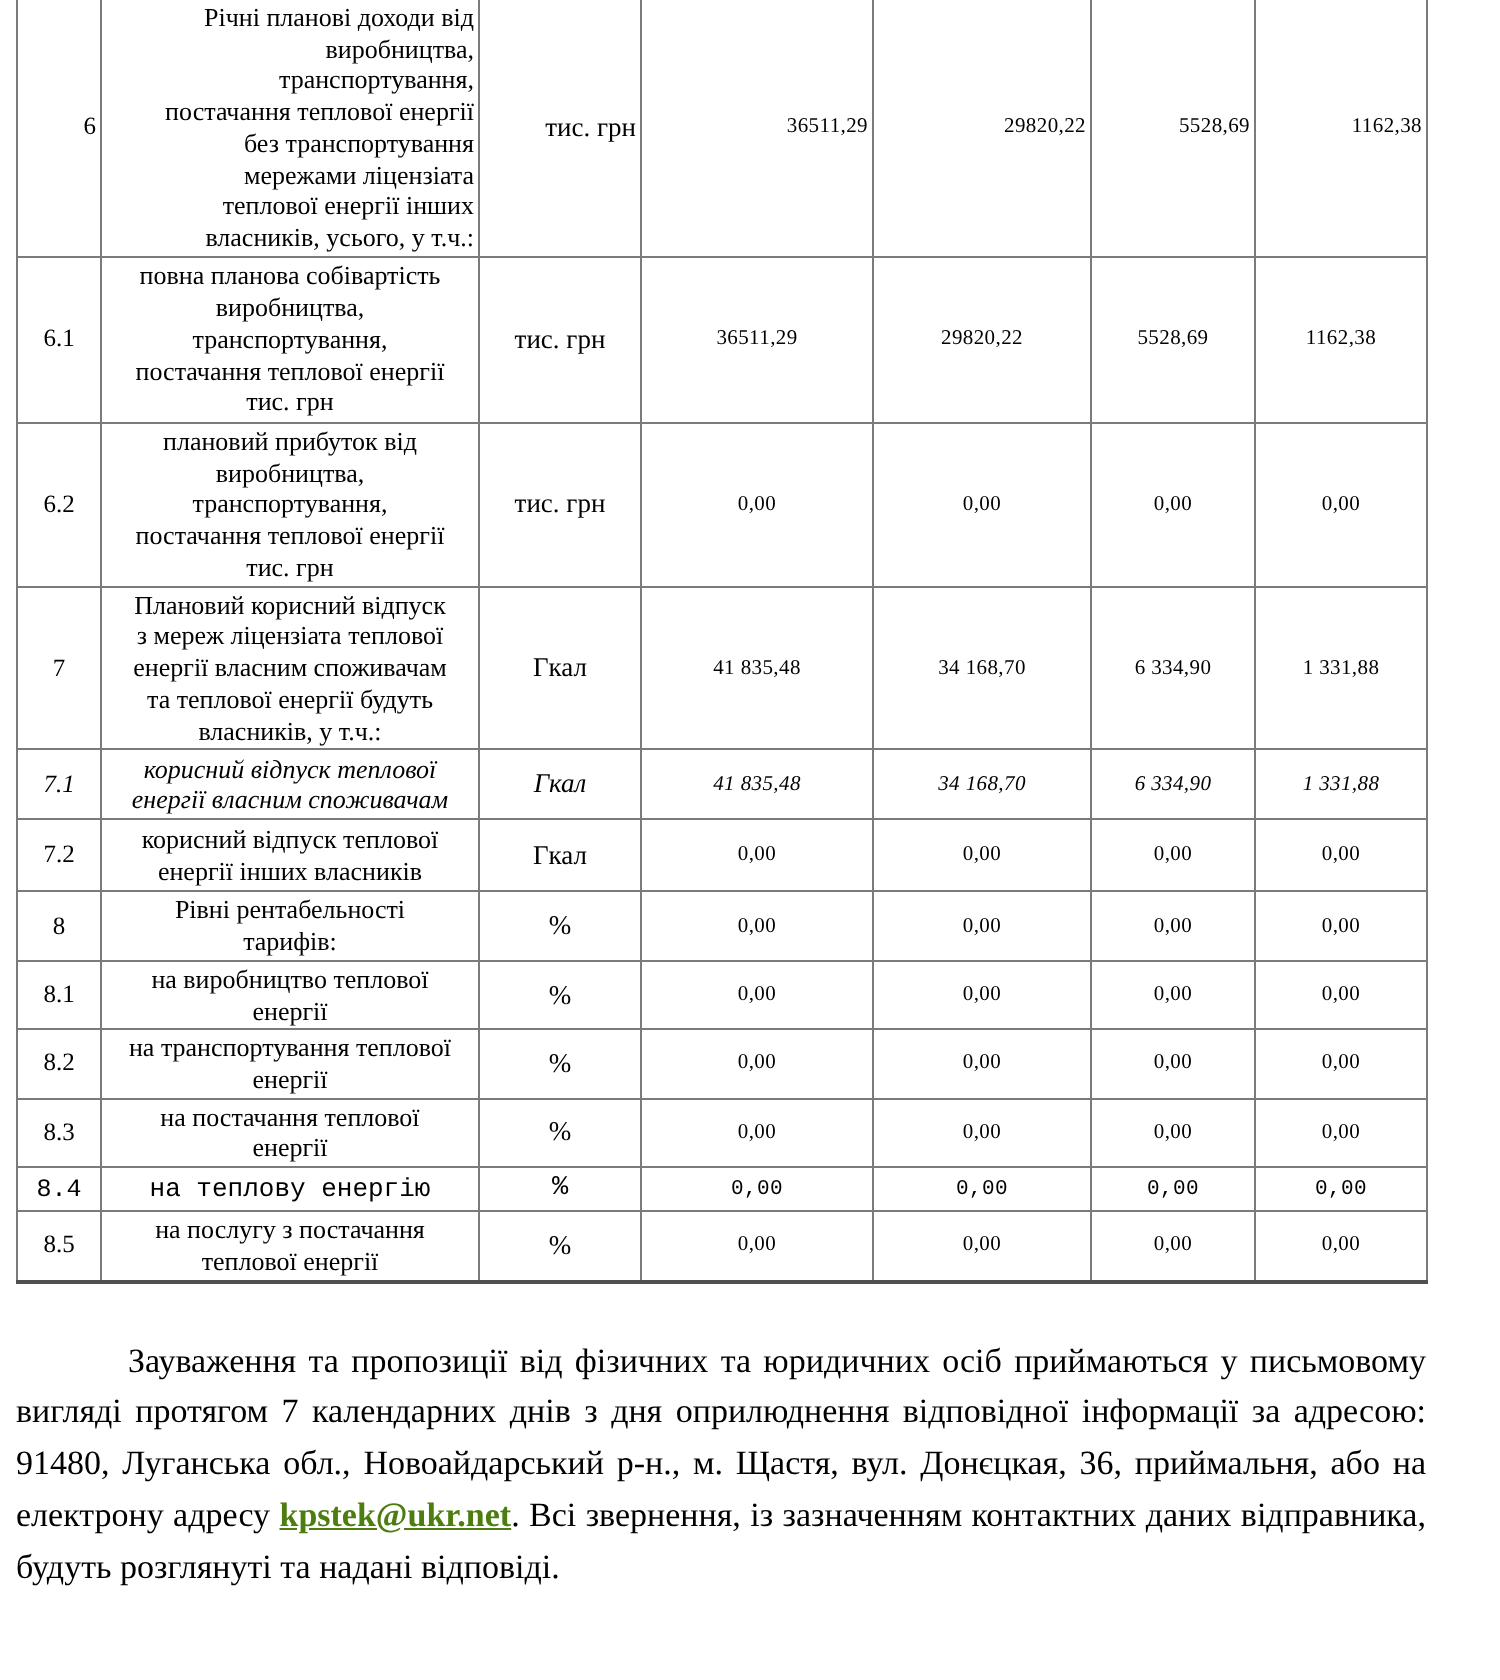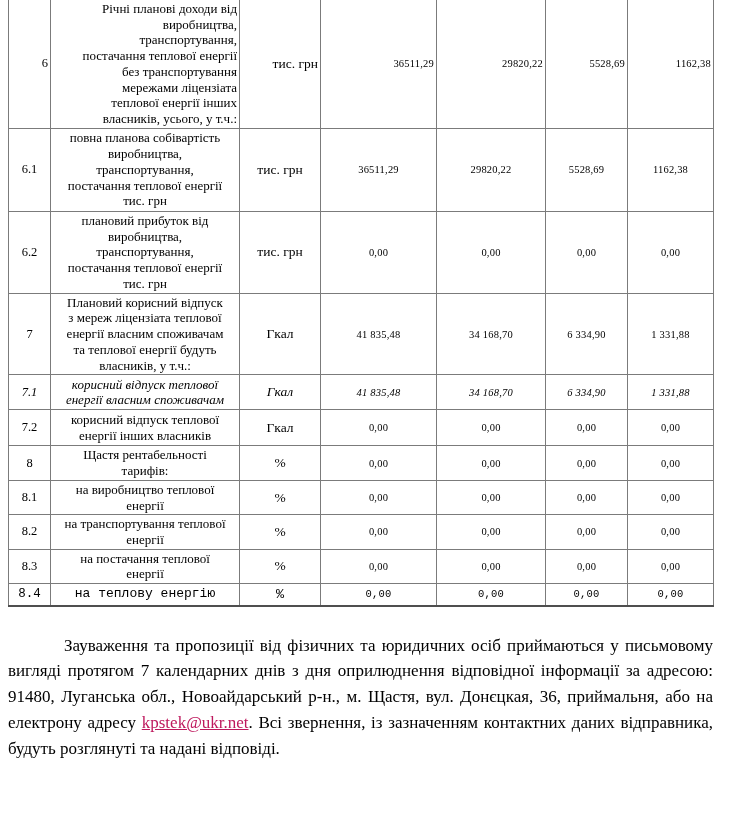--- a/index.html
+++ b/index.html
@@ -45,22 +45,23 @@
   td.unit { font-size: 13.5px; }
   td.val  { font-size: 10.5px; letter-spacing: 0.2px; }
   .notice {
     margin: 26px 0 0 0;
     font-size: 17px;
     line-height: 25.8px;
     text-align: justify;
     text-indent: 56px;
   }
   .notice a {
-    color: #be185d;
+    color: #4d7c0f;
     text-decoration: underline;
+    font-weight: bold;
   }
   .signature {
     margin-top: 21px;
     padding-right: 13px;
     font-size: 17.5px;
     text-align: right;
   }
 </style>
 </head>
 <body>
@@ -149,21 +150,21 @@
             <td class="desc">корисний відпуск теплової
 енергії інших власників</td>
             <td class="unit">Гкал</td>
             <td class="val">0,00</td>
             <td class="val">0,00</td>
             <td class="val">0,00</td>
             <td class="val">0,00</td>
           </tr>
           <tr style="height: 34px;">
             <td class="num">8</td>
-            <td class="desc">Щастя рентабельності
+            <td class="desc">Рівні рентабельності
 тарифів:</td>
             <td class="unit">%</td>
             <td class="val">0,00</td>
             <td class="val">0,00</td>
             <td class="val">0,00</td>
             <td class="val">0,00</td>
           </tr>
           <tr style="height: 33px;">
             <td class="num">8.1</td>
             <td class="desc">на виробництво теплової
@@ -196,20 +197,30 @@
           </tr>
           <tr style="height: 22px; font-family: Liberation Mono, monospace;">
             <td class="num">8.4</td>
             <td class="desc">на теплову енергію</td>
             <td class="unit">%</td>
             <td class="val">0,00</td>
             <td class="val">0,00</td>
             <td class="val">0,00</td>
             <td class="val">0,00</td>
           </tr>
+          <tr style="height: 32px;">
+            <td class="num">8.5</td>
+            <td class="desc">на послугу з постачання
+теплової енергії</td>
+            <td class="unit">%</td>
+            <td class="val">0,00</td>
+            <td class="val">0,00</td>
+            <td class="val">0,00</td>
+            <td class="val">0,00</td>
+          </tr>
         </tbody>
     </table>
 
     <p class="notice"><span>Зауваження та пропозиції від фізичних та юридичних осіб приймаються у письмовому вигляді протягом 7 календарних днів з дня оприлюднення відповідної інформації за адресою: 91480, Луганська обл., Новоайдарський р-н., м. Щастя, вул. Донєцкая, 36, приймальня, або на електрону адресу </span><a href="#">kpstek@ukr.net</a><span>. Всі звернення, із зазначенням контактних даних відправника, будуть розглянуті та надані відповіді.</span></p>
 
 
   </div>
 </div>
 
 </body></html>

